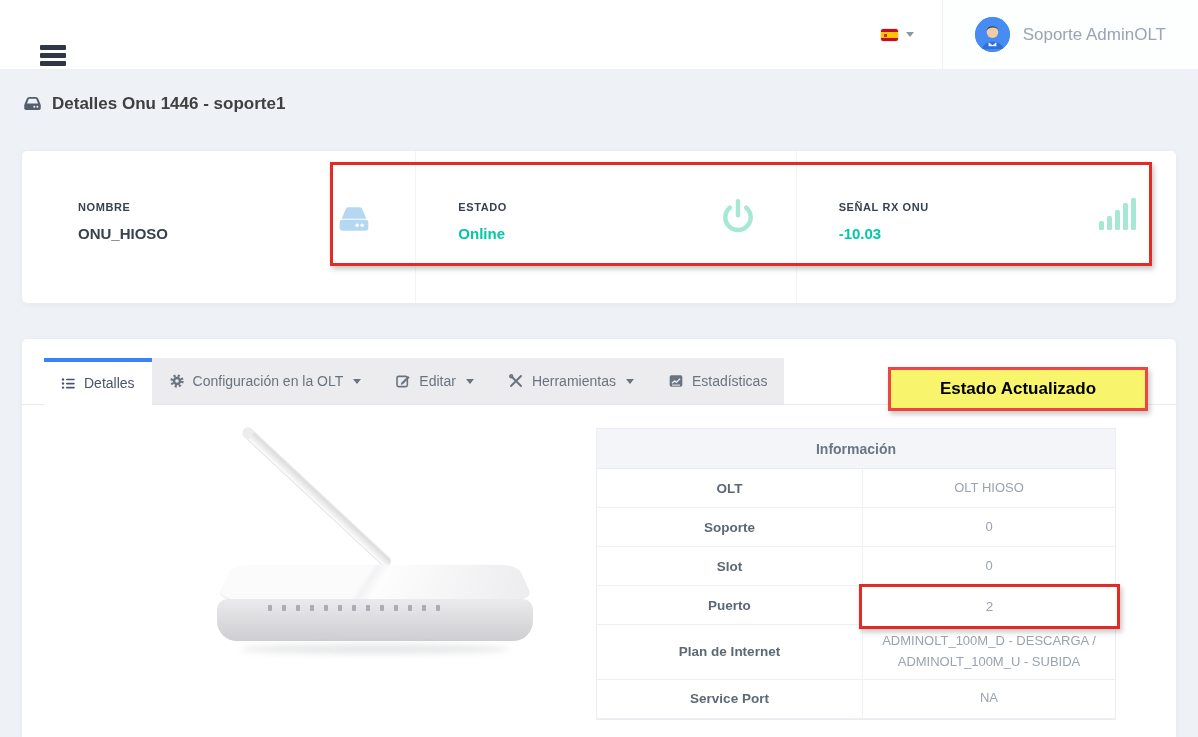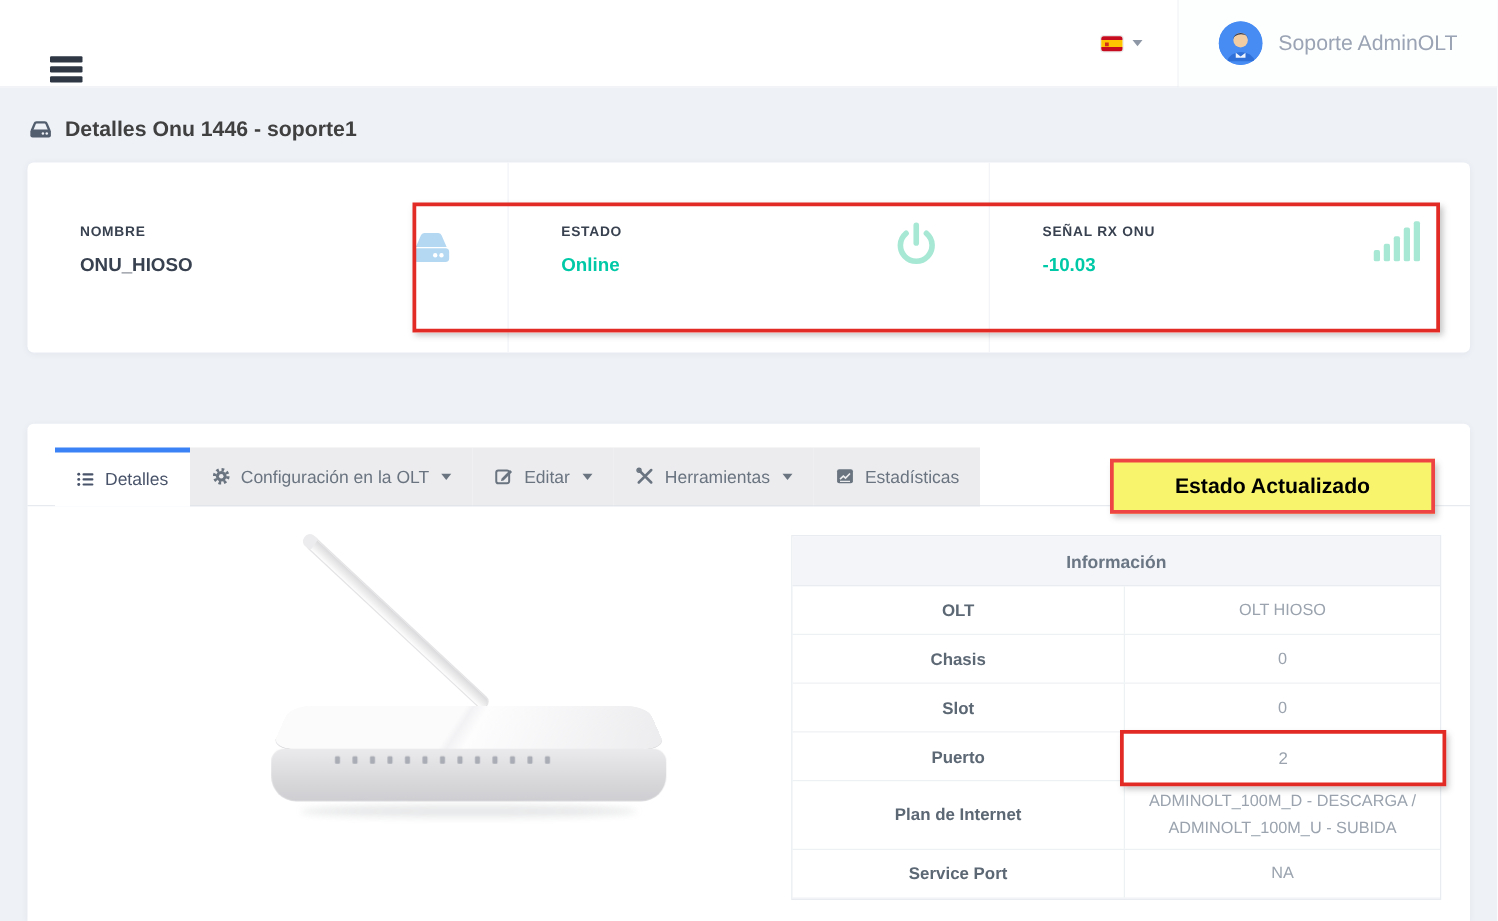--- a/index.html
+++ b/index.html
@@ -22,21 +22,21 @@
   .avatar { width:35px; height:35px; border-radius:50%; overflow:hidden; background:#478cf3; flex:0 0 auto; }
   .user-name { font-size:17px; color:#9aa4b4; }
 
   
   .page-title { position:absolute; top:93px; left:22px; display:flex; align-items:center; gap:9px;
                 color:#404040; font-size:17px; font-weight:bold; z-index:2; }
   .page-title svg { color:#525d6d; }
 
   
   .card { background:#fff; border-radius:5px; box-shadow:0 1px 6px rgba(40,50,70,.05); }
-  .stats-card { position:absolute; left:22px; top:130px; width:1154px; height:152px; display:flex; }
+  .stats-card { position:absolute; left:22px; top:151px; width:1154px; height:152px; display:flex;padding-left:14px; }
   .stat { flex:1; position:relative; padding:50px 0 0 42px; }
   .stat + .stat { border-left:1px solid #f2f4f8; }
   .stat-label { font-size:11px; font-weight:bold; color:#38414f; letter-spacing:.6px; }
   .stat-value { margin-top:12px; font-size:15px; font-weight:bold; color:#38414f; }
   .stat-value.teal { color:#00c9a7; }
   .stat-icon { position:absolute; top:46px; right:38px; }
 
   
   .annot-rect-stats { position:absolute; left:330px; top:162px; width:822px; height:104px;
                       border:3px solid #e22b24; z-index:10; box-shadow:2px 3px 5px rgba(90,90,90,.35); pointer-events:none; }
@@ -68,21 +68,21 @@
            background:linear-gradient(115deg,#fbfbfc 46%, #f2f2f4 48%, #fdfdfe 52%, #ececee 100%);
            border-radius:18px/12px; transform:perspective(300px) rotateX(42deg); box-shadow:0 1px 0 #e0e0e3; }
   .r-front { position:absolute; left:37px; top:179px; width:316px; height:42px;
              background:linear-gradient(#ebebed,#d6d6d9 70%,#cfcfd3); border-radius:10px 10px 20px 20px; }
   .r-leds { position:absolute; left:88px; top:185px; display:flex; gap:10px; }
   .r-leds i { width:4px; height:6px; background:#8b8f99; opacity:.65; border-radius:1px; }
   .r-shadow { position:absolute; left:60px; top:224px; width:270px; height:10px; background:rgba(120,125,135,.18);
               border-radius:50%; filter:blur(3px); }
 
   
-  .info-table { position:absolute; left:611px; top:89px; width:520px; border:1px solid #e9edf1;
+  .info-table { position:absolute; left:574px; top:89px; width:520px; border:1px solid #e9edf1;
                 background:#fff; z-index:2; }
   .t-header { height:40px; background:#f3f5f8; color:#6b7685; font-weight:bold; font-size:14px;
               display:flex; align-items:center; justify-content:center; border-bottom:1px solid #e9edf1; }
   .t-row { display:flex; border-bottom:1px solid #eef1f4; min-height:39px; }
   .t-row:last-child { border-bottom:none; }
   .t-label { width:266px; display:flex; align-items:center; justify-content:center; font-weight:bold;
              color:#5d6875; font-size:13.5px; border-right:1px solid #eef1f4; padding:6px 10px; text-align:center; }
   .t-value { flex:1; display:flex; align-items:center; justify-content:center; color:#9aa3ae;
              font-size:13px; text-align:center; padding:6px 16px; line-height:1.6; }
 </style>
@@ -244,21 +244,21 @@
       <div class="r-shadow"></div>
     </div>
 
     <div class="info-table">
       <div class="t-header">Información</div>
       <div class="t-row">
         <div class="t-label">OLT</div>
         <div class="t-value">OLT HIOSO</div>
       </div>
       <div class="t-row">
-        <div class="t-label">Chasis</div>
+        <div class="t-label">Soporte</div>
         <div class="t-value">0</div>
       </div>
       <div class="t-row">
         <div class="t-label">Slot</div>
         <div class="t-value">0</div>
       </div>
       <div class="t-row">
         <div class="t-label">Puerto</div>
         <div class="t-value">2</div>
       </div>

